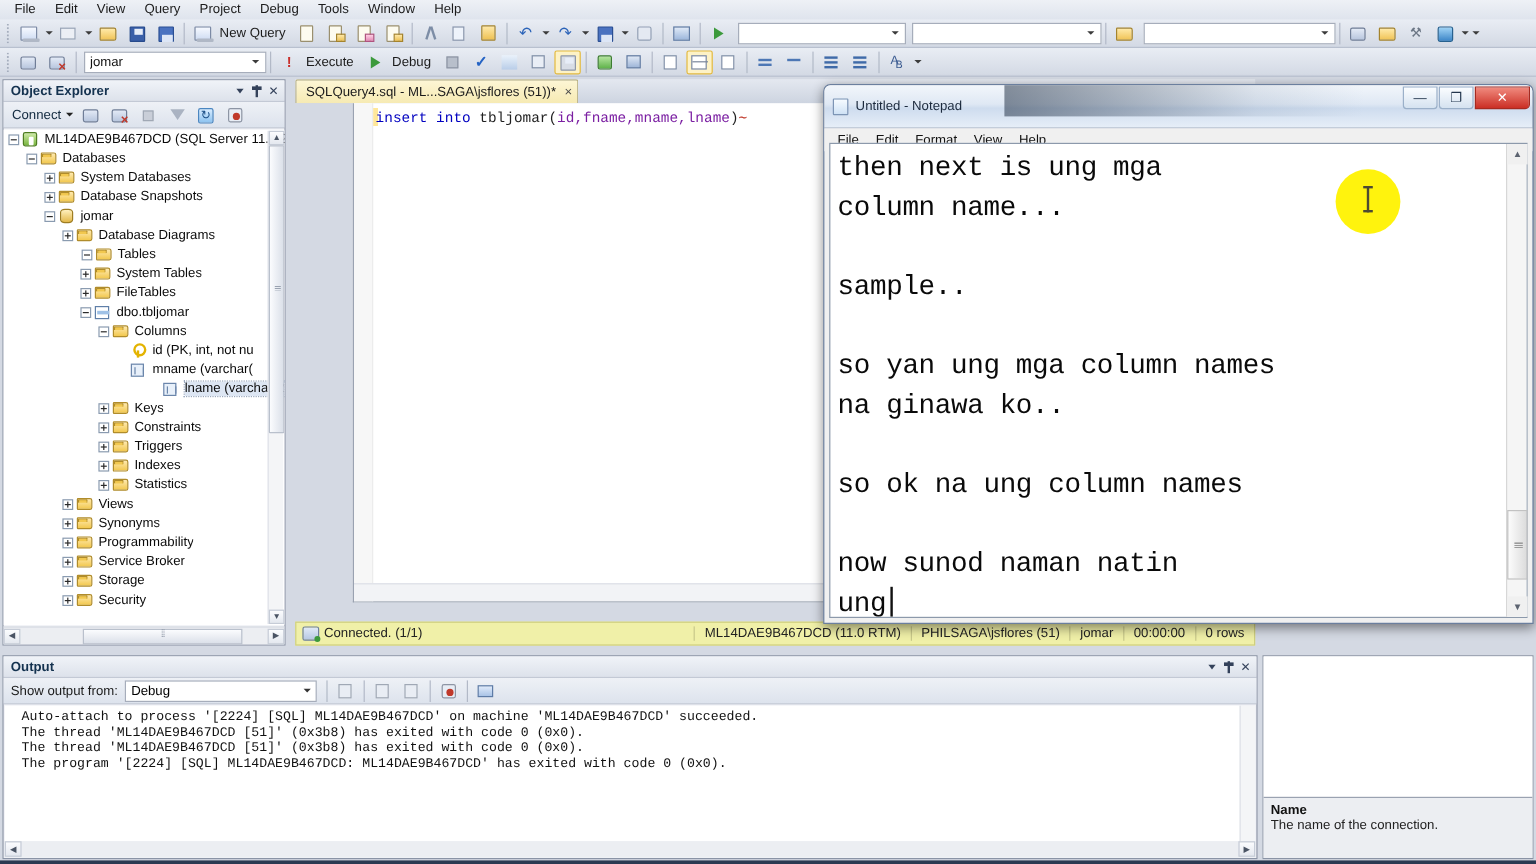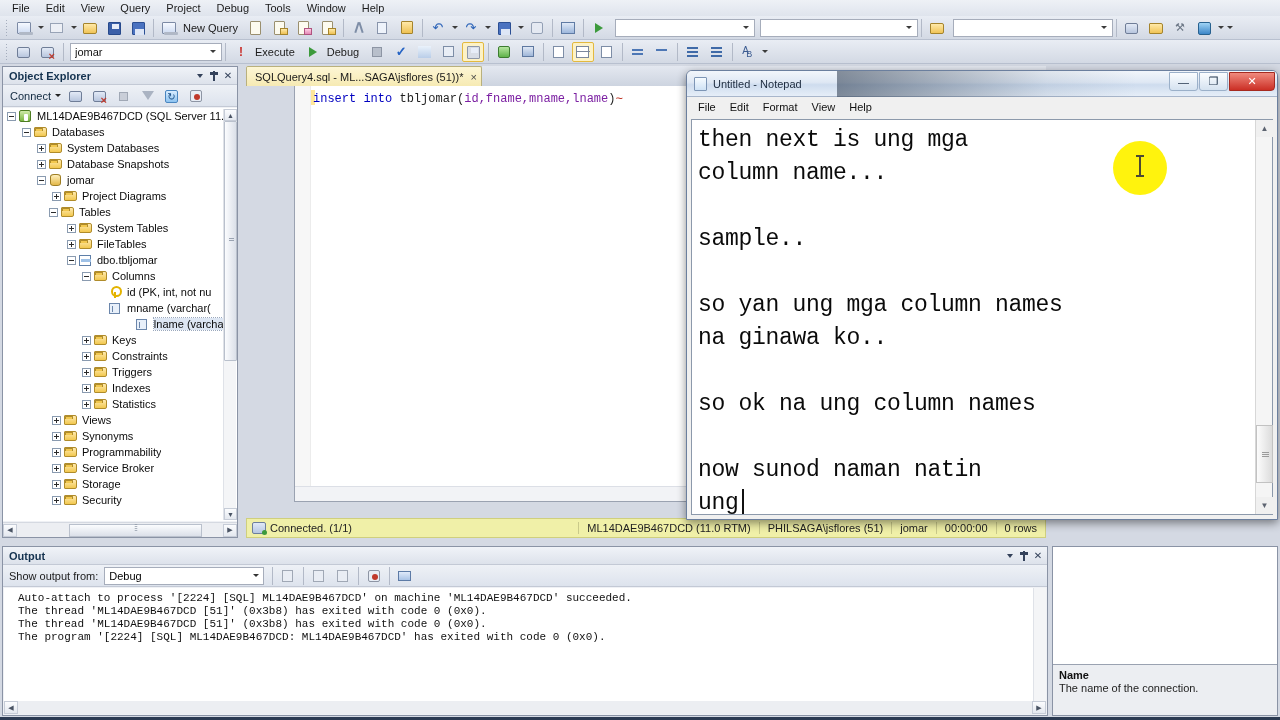--- a/index.html
+++ b/index.html
@@ -220,21 +220,21 @@
   .props-desc .d { font-size:11px; color:#222; margin-top:1px; }
 
   
   .notepad {
     position:absolute; left:686px; top:70px; width:592px; height:450px;
     border:1px solid #6b7f9e; border-radius: 6px 6px 0 0;
     background:#f0f0f0;
     box-shadow: 0 3px 10px rgba(0,0,0,.45);
   }
   .np-title {
-    height:26px; border-radius:5px 5px 0 0;
+    height:36px; border-radius:5px 5px 0 0;
     background: linear-gradient(#f2f6fb 0%, #dfe8f4 45%, #cedcee 55%, #e6eef8 100%);
     display:flex; align-items:center; padding-left:7px; position:relative;
     border-bottom:1px solid #a8b6cb;
   }
   .np-title::after {
     content:""; position:absolute; left:150px; top:0; width:300px; height:26px;
     background: linear-gradient(90deg, rgba(40,55,75,.55), rgba(90,110,135,.12) 70%, transparent);
     border-radius:0 0 0 0; pointer-events:none;
   }
   .np-ico { width:13px;height:14px;background:linear-gradient(#f6fbff,#cfe2f5);border:1px solid #7d95b5;margin-right:6px;border-radius:1px;}
@@ -623,23 +623,23 @@
             <span class="tico">
               <span class="di" style="position: absolute; left: 0px;"></span>
             </span>
             <span class="tlbl">jomar</span>
           </div>
           <div class="tnode" style="padding-left: 49px;">
             <span class="texp plus"></span>
             <span class="tico">
               <span class="fi" style="position: absolute; left: 0px;"></span>
             </span>
-            <span class="tlbl">Project Diagrams</span>
-          </div>
-          <div class="tnode" style="padding-left: 46px; text-align: right;">
+            <span class="tlbl">Database Diagrams</span>
+          </div>
+          <div class="tnode" style="padding-left: 65px; text-align: right;">
             <span class="texp"></span>
             <span class="tico">
               <span class="fi" style="position: absolute; left: 0px;"></span>
             </span>
             <span class="tlbl">Tables</span>
           </div>
           <div class="tnode" style="padding-left: 64px;">
             <span class="texp plus"></span>
             <span class="tico">
               <span class="fi" style="position: absolute; left: 0px;"></span>

